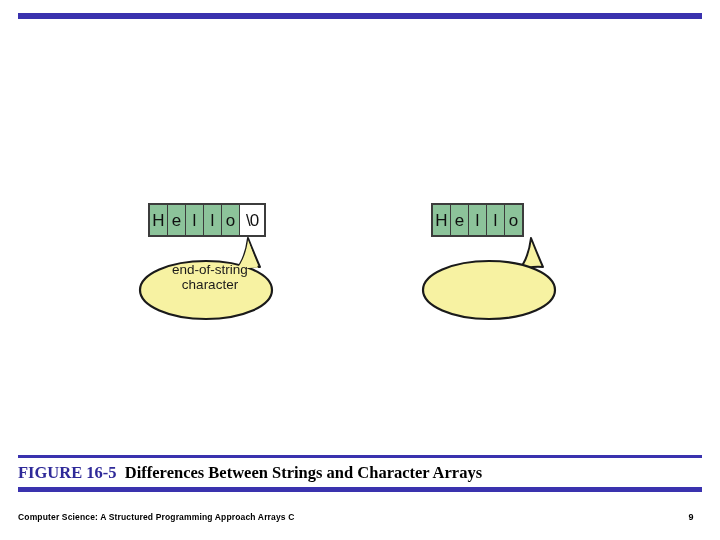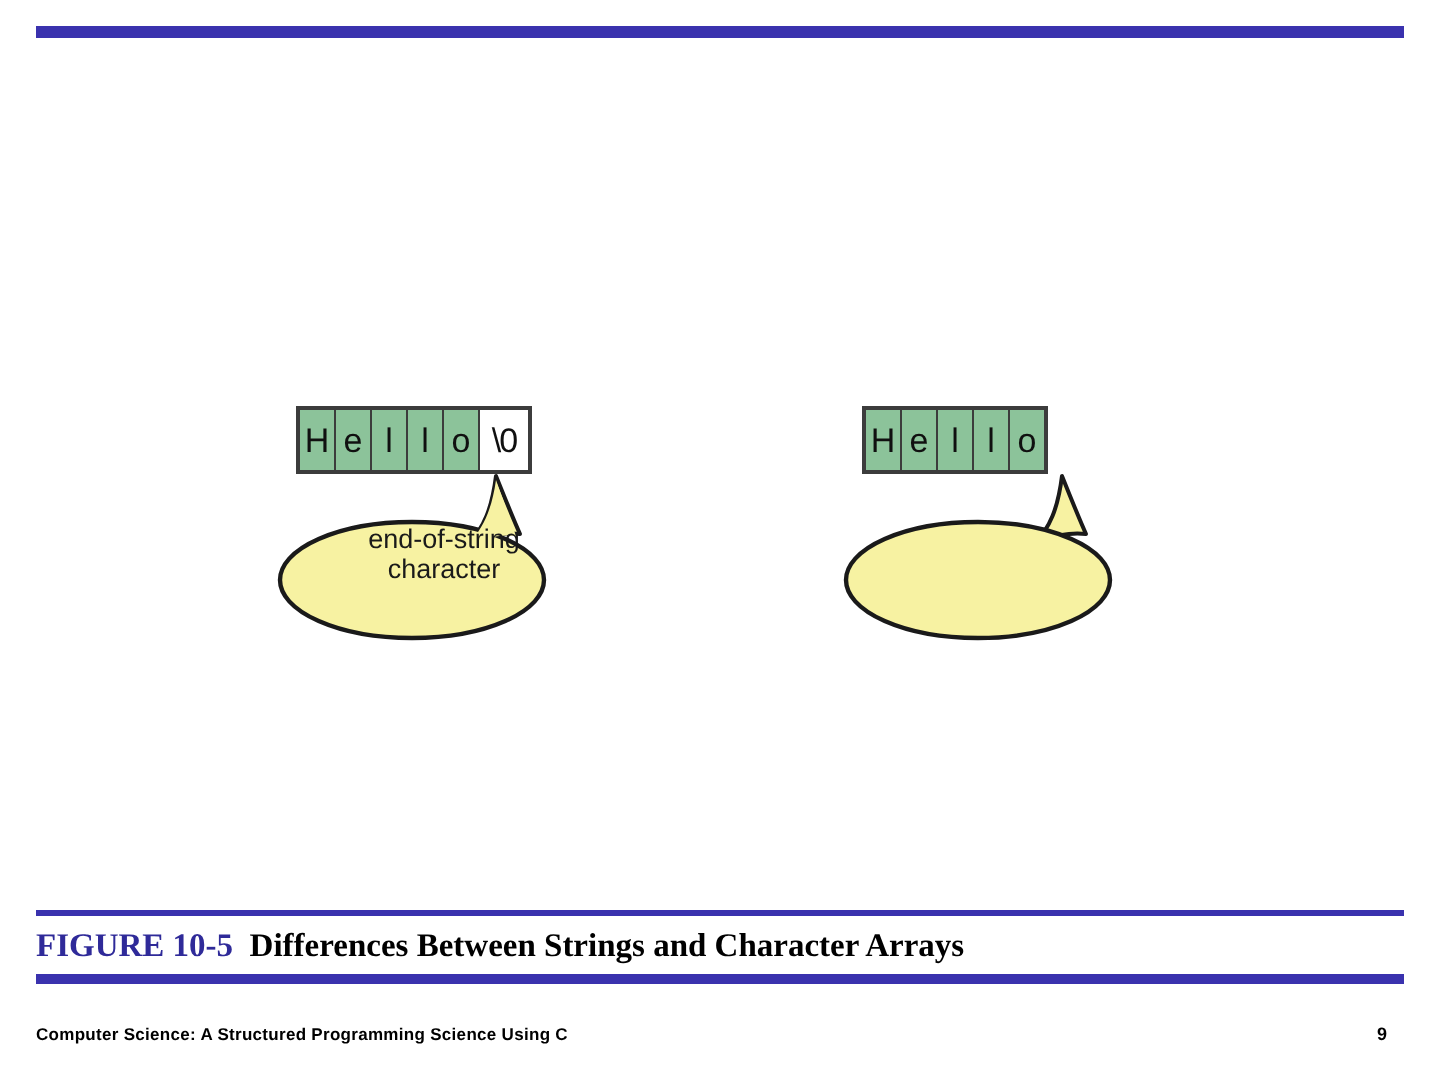--- a/index.html
+++ b/index.html
@@ -77,21 +77,21 @@
     width: 160px;
     height: 100px;
   }
   .bubble-svg {
     position: absolute;
     left: 0;
     top: 0;
   }
   .bubble-text {
     position: absolute;
-    left: 12px;
+    left: 0;
     top: 28px;
     width: 160px;
     text-align: center;
     font-family: "Liberation Sans", sans-serif;
     font-size: 13.5px;
     line-height: 15px;
     color: #1a1a1a;
     white-space: pre-line;
     pointer-events: none;
   }
@@ -201,22 +201,22 @@
           <path d="M118,4 C116,20 112,30 104,38 C112,34 122,32 130,33 C126,24 122,14 118,4 Z" fill="#f7f2a2" stroke="#1a1a1a" stroke-width="2" stroke-linejoin="round"></path>
           <ellipse cx="76" cy="56" rx="66" ry="29" fill="#f7f2a2" stroke="#1a1a1a" stroke-width="2.2"></ellipse>
         </svg>
       </div>
     </div>
 
   </div>
 
   <div class="caption-rule-top"></div>
   <div class="caption">
-    <span class="fig-no">FIGURE 10-5</span>
+    <span class="fig-no">FIGURE 16-5</span>
     <span class="fig-title">  </span>
     <span class="fig-title">Differences Between Strings and Character Arrays</span>
   </div>
   <div class="caption-rule-bottom"></div>
 
-  <div class="footer-text">Computer Science: A Structured Programming Science Using C</div>
+  <div class="footer-text">Computer Science: A Structured Programming Approach Arrays C</div>
   <div class="footer-page">9</div>
 
 </div>
 
 </body></html>

